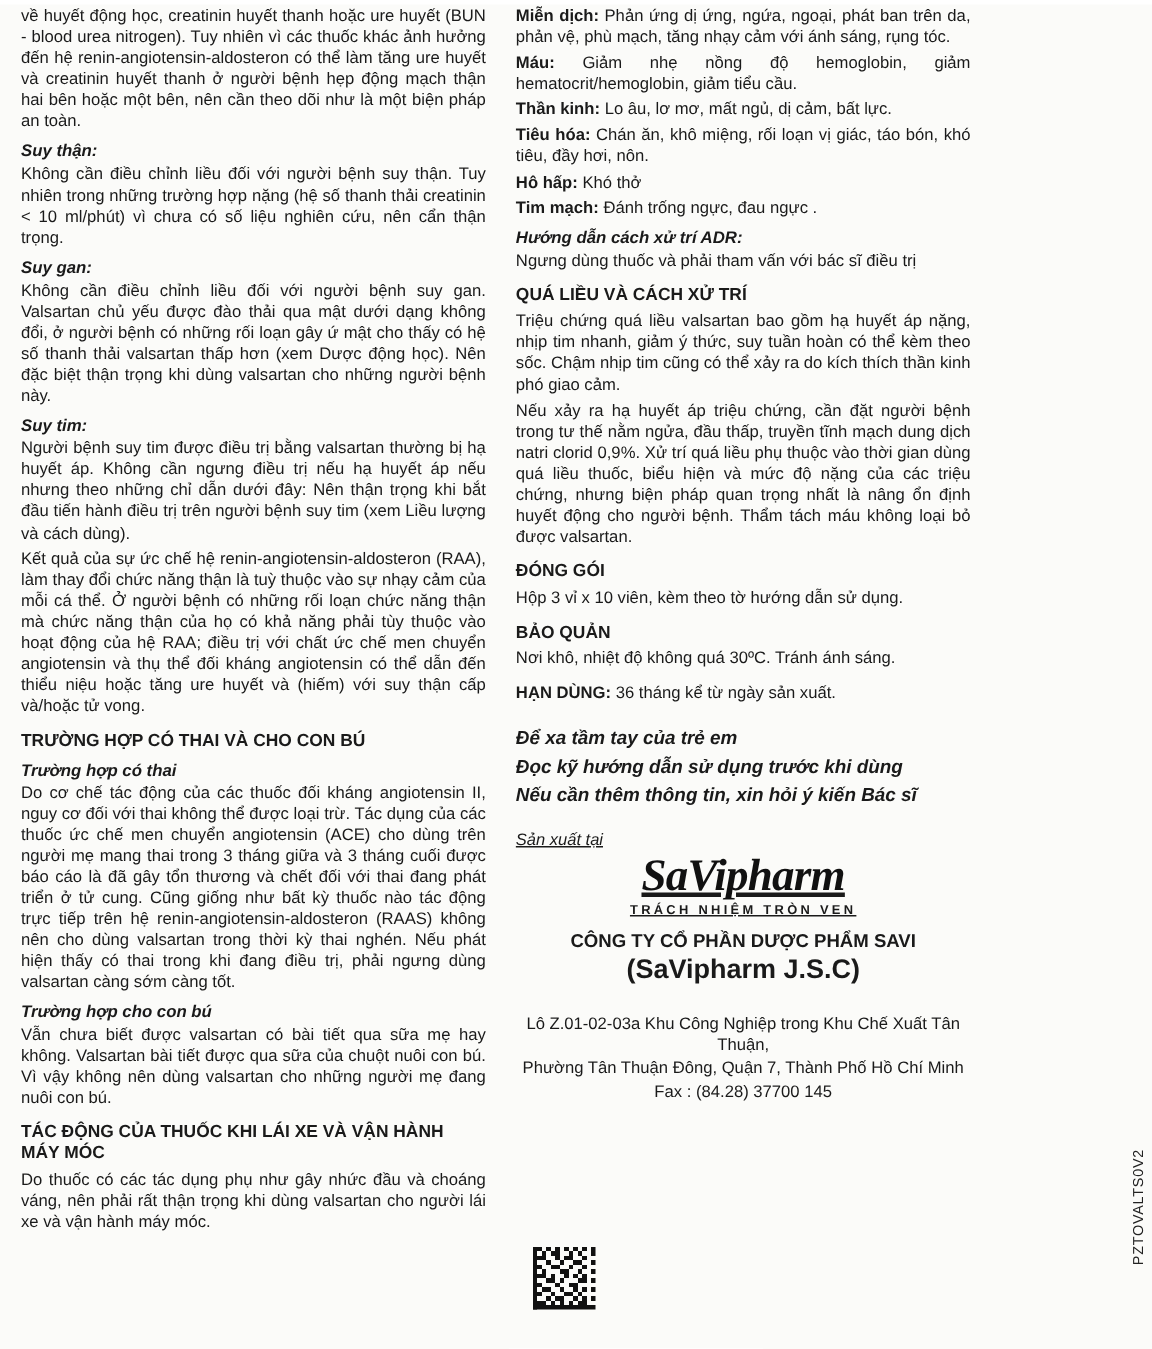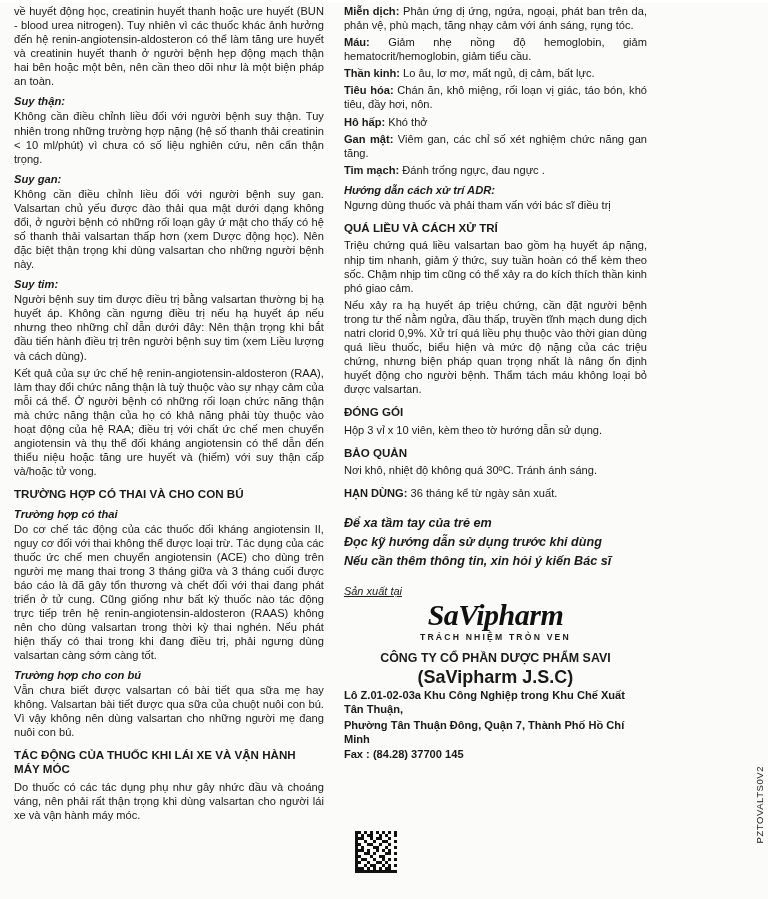--- a/index.html
+++ b/index.html
@@ -81,20 +81,21 @@
   }
   .madein {
     font-style: italic;
     font-size: 11px;
     text-decoration: underline;
     margin: 14px 0 0 0;
   }
   .logo-wrap {
     text-align: center;
     margin: 2px 0 0 0;
+    text-decoration: underline;
   }
   .logo-mark {
     font-family: "Liberation Serif", serif;
     font-weight: bold;
     font-style: italic;
     font-size: 30px;
     letter-spacing: -0.5px;
     line-height: 1.05;
     color: #111;
   }
@@ -110,25 +111,24 @@
     font-size: 12.4px;
     margin-top: 9px;
   }
   .company-en {
     text-align: center;
     font-weight: bold;
     font-size: 18px;
     margin-top: 2px;
   }
   .addr {
-    text-align: left;
+    text-align: center;
     font-size: 11.1px;
     line-height: 1.3;
-    margin-top: 0;
-    font-weight: bold;
+    margin-top: 19px;
   }
   .addr div { margin-bottom: 1px; }
 
   
   .side-code {
     position: absolute;
     right: 3px;
     bottom: 56px;
     font-size: 9.6px;
     letter-spacing: 0.5px;
@@ -186,21 +186,20 @@
       <p>Do thuốc có các tác dụng phụ như gây nhức đầu và choáng váng, nên phải rất thận trọng khi dùng valsartan cho người lái xe và vận hành máy móc.</p>
     </div>
 
     <div class="col col-right">
 
       <p><span class="lbl-b">Miễn dịch:</span> <span>Phản ứng dị ứng, ngứa, ngoại, phát ban trên da, phản vệ, phù mạch, tăng nhạy cảm với ánh sáng, rụng tóc.</span></p>
       <p><span class="lbl-b">Máu:</span> <span>Giảm nhẹ nồng độ hemoglobin, giảm hematocrit/hemoglobin, giảm tiểu cầu.</span></p>
       <p><span class="lbl-b">Thần kinh:</span> <span>Lo âu, lơ mơ, mất ngủ, dị cảm, bất lực.</span></p>
       <p><span class="lbl-b">Tiêu hóa:</span> <span>Chán ăn, khô miệng, rối loạn vị giác, táo bón, khó tiêu, đầy hơi, nôn.</span></p>
       <p><span class="lbl-b">Hô hấp:</span> <span>Khó thở</span></p>
-      <p><span class="lbl-b">Gan mật:</span> <span>Viêm gan, các chỉ số xét nghiệm chức năng gan tăng.</span></p>
       <p><span class="lbl-b">Tim mạch:</span> <span>Đánh trống ngực, đau ngực .</span></p>
 
       <div class="h-sub2" style="margin-top:7px">Hướng dẫn cách xử trí ADR:</div>
       <p>Ngưng dùng thuốc và phải tham vấn với bác sĩ điều trị</p>
 
       <div class="h-main">QUÁ LIỀU VÀ CÁCH XỬ TRÍ</div>
       <p>Triệu chứng quá liều valsartan bao gồm hạ huyết áp nặng, nhịp tim nhanh, giảm ý thức, suy tuần hoàn có thể kèm theo sốc. Chậm nhịp tim cũng có thể xảy ra do kích thích thần kinh phó giao cảm.</p>
       <p>Nếu xảy ra hạ huyết áp triệu chứng, cần đặt người bệnh trong tư thế nằm ngửa, đầu thấp, truyền tĩnh mạch dung dịch natri clorid 0,9%. Xử trí quá liều phụ thuộc vào thời gian dùng quá liều thuốc, biểu hiện và mức độ nặng của các triệu chứng, nhưng biện pháp quan trọng nhất là nâng ổn định huyết động cho người bệnh. Thẩm tách máu không loại bỏ được valsartan.</p>
 
       <div class="h-main">ĐÓNG GÓI</div>

